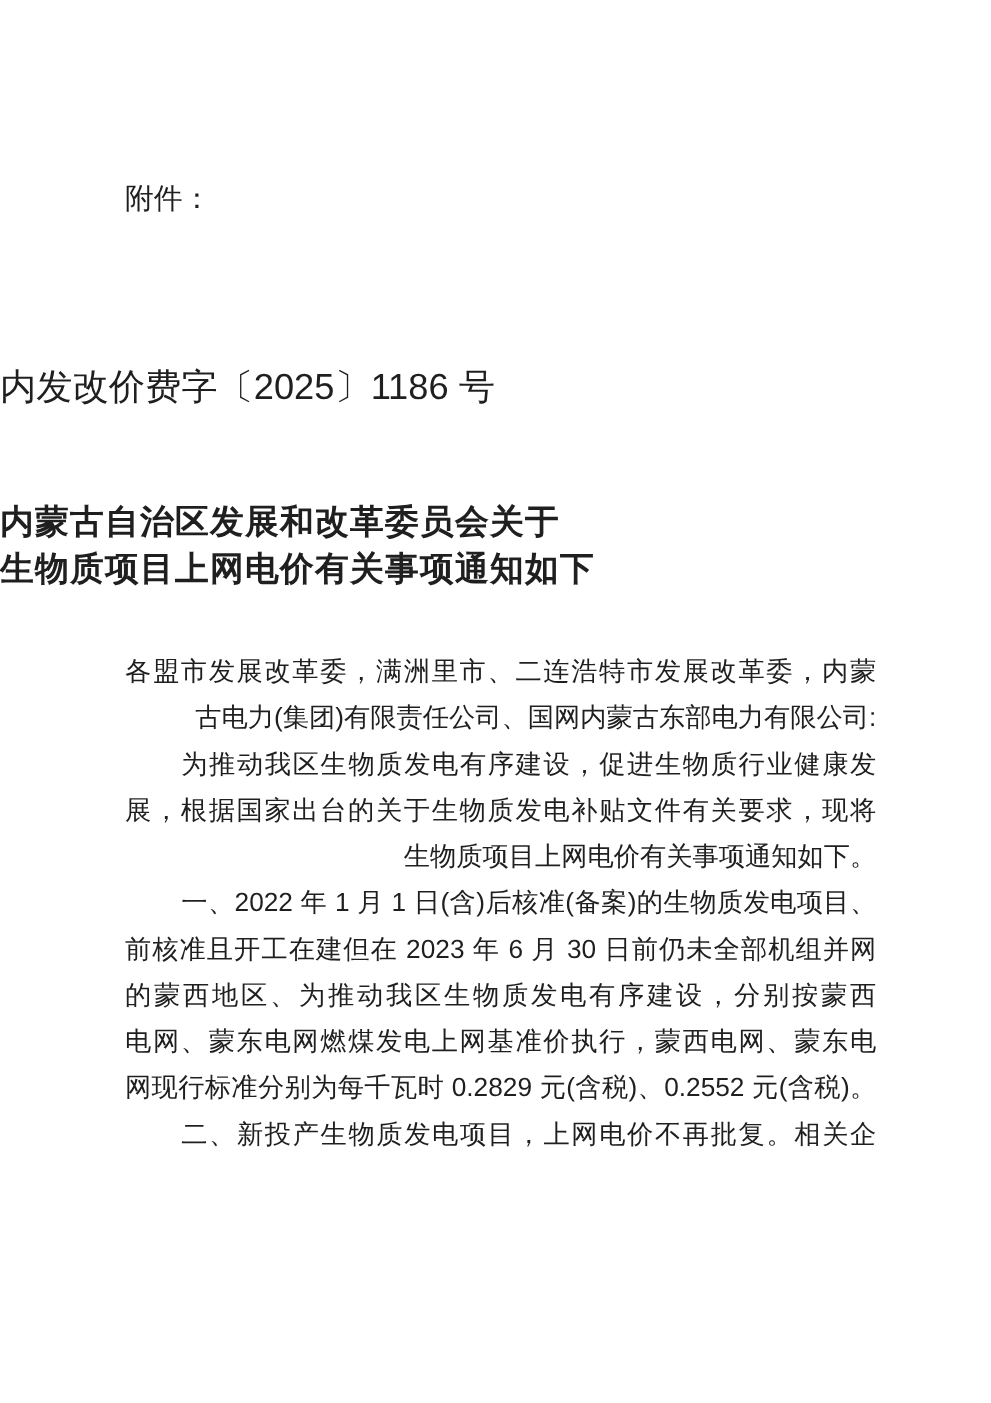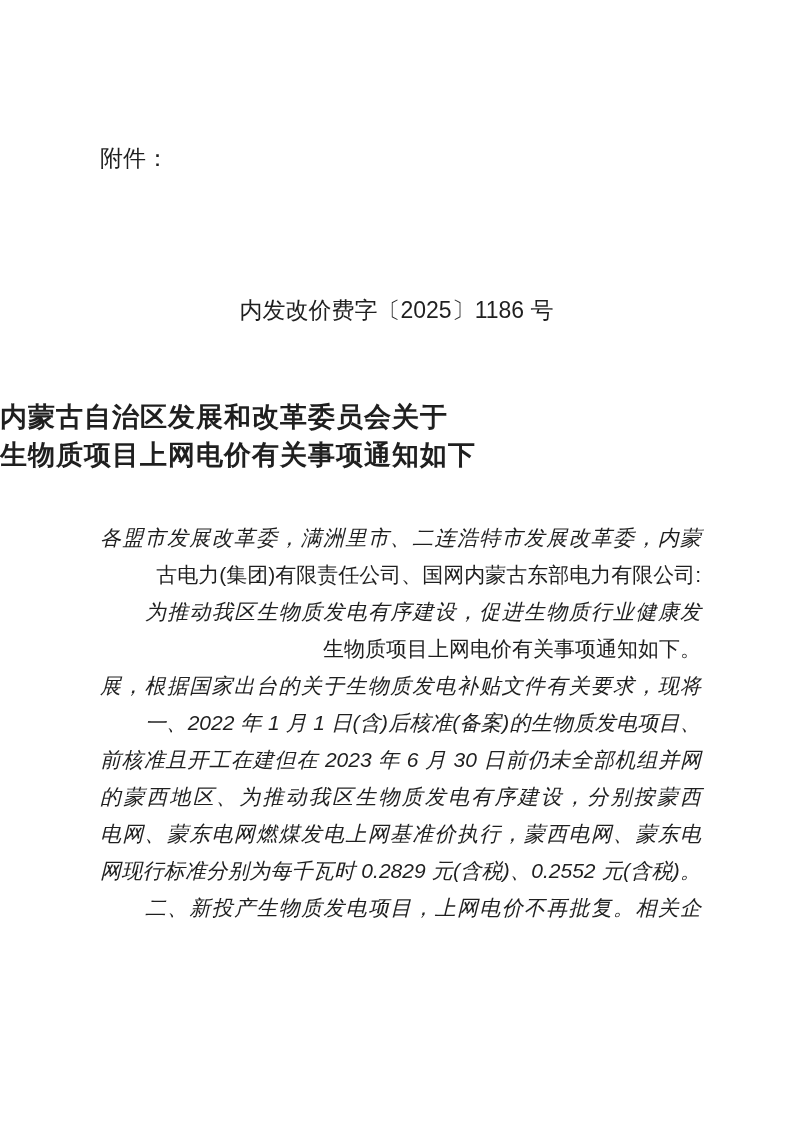--- a/index.html
+++ b/index.html
@@ -21,22 +21,22 @@
     left:100px;
     top:143px;
     font-size:23px;
     line-height:30px;
   }
   .doc-number{
     position:absolute;
     left:0;
     top:295px;
     width:100%;
-    text-align:center;
-    font-size:23px;
+    text-align:left;
+    font-size:29px;
     line-height:30px;
   }
   .doc-title{
     position:absolute;
     left:0;
     top:398px;
     width:100%;
     text-align:left;
     font-family:"Liberation Serif","DejaVu Serif",serif;
     font-weight:700;
@@ -55,21 +55,20 @@
   }
   .body-line{
     height:37px;
     line-height:37px;
     text-align:right;
     white-space:normal;
   }
   .body-line.fill{
     text-align:justify;
     text-align-last:justify;
-    font-style:italic;
   }
   .body-line.indent{
     text-indent:45px;
   }
 </style>
 </head>
 <body>
 
 <div class="page">
   <div class="attachment">附件：</div>
@@ -78,22 +77,22 @@
 
   <div class="doc-title">
       <div class="title-line">内蒙古自治区发展和改革委员会关于</div>
       <div class="title-line">生物质项目上网电价有关事项通知如下</div>
     </div>
 
   <div class="doc-body">
       <div class="body-line fill">各盟市发展改革委，满洲里市、二连浩特市发展改革委，内蒙</div>
       <div class="body-line">古电力(集团)有限责任公司、国网内蒙古东部电力有限公司:</div>
       <div class="body-line fill indent">为推动我区生物质发电有序建设，促进生物质行业健康发</div>
+      <div class="body-line fill">展，根据国家出台的关于生物质发电补贴文件有关要求，现将</div>
       <div class="body-line">生物质项目上网电价有关事项通知如下。</div>
-      <div class="body-line fill">展，根据国家出台的关于生物质发电补贴文件有关要求，现将</div>
       <div class="body-line fill indent">一、2022 年 1 月 1 日(含)后核准(备案)的生物质发电项目、</div>
       <div class="body-line fill">前核准且开工在建但在 2023 年 6 月 30 日前仍未全部机组并网</div>
       <div class="body-line fill">的蒙西地区、为推动我区生物质发电有序建设，分别按蒙西</div>
       <div class="body-line fill">电网、蒙东电网燃煤发电上网基准价执行，蒙西电网、蒙东电</div>
       <div class="body-line fill">网现行标准分别为每千瓦时 0.2829 元(含税)、0.2552 元(含税)。</div>
       <div class="body-line fill indent">二、新投产生物质发电项目，上网电价不再批复。相关企</div>
     </div>
 </div>
 
 </body></html>

